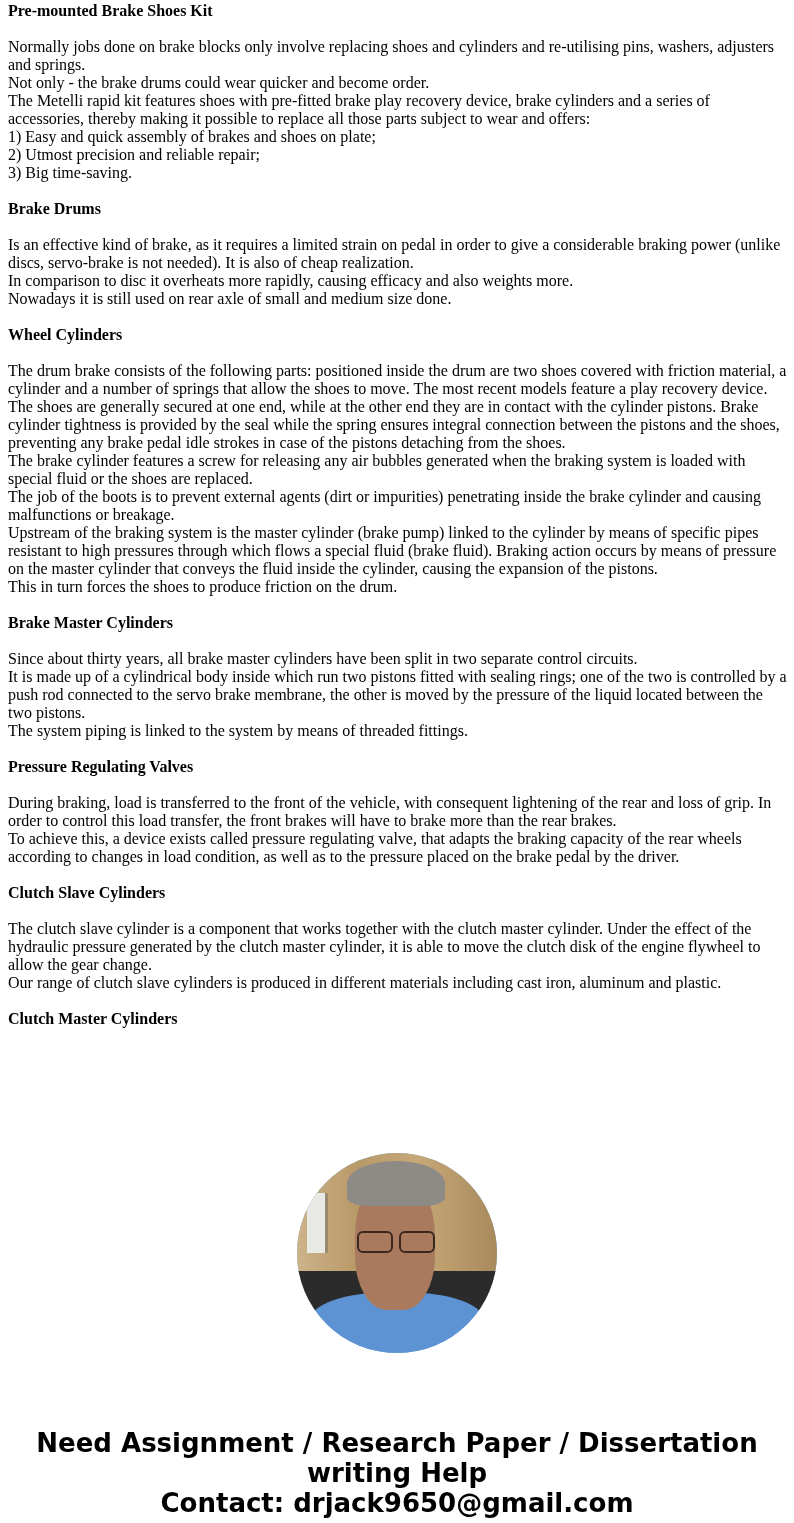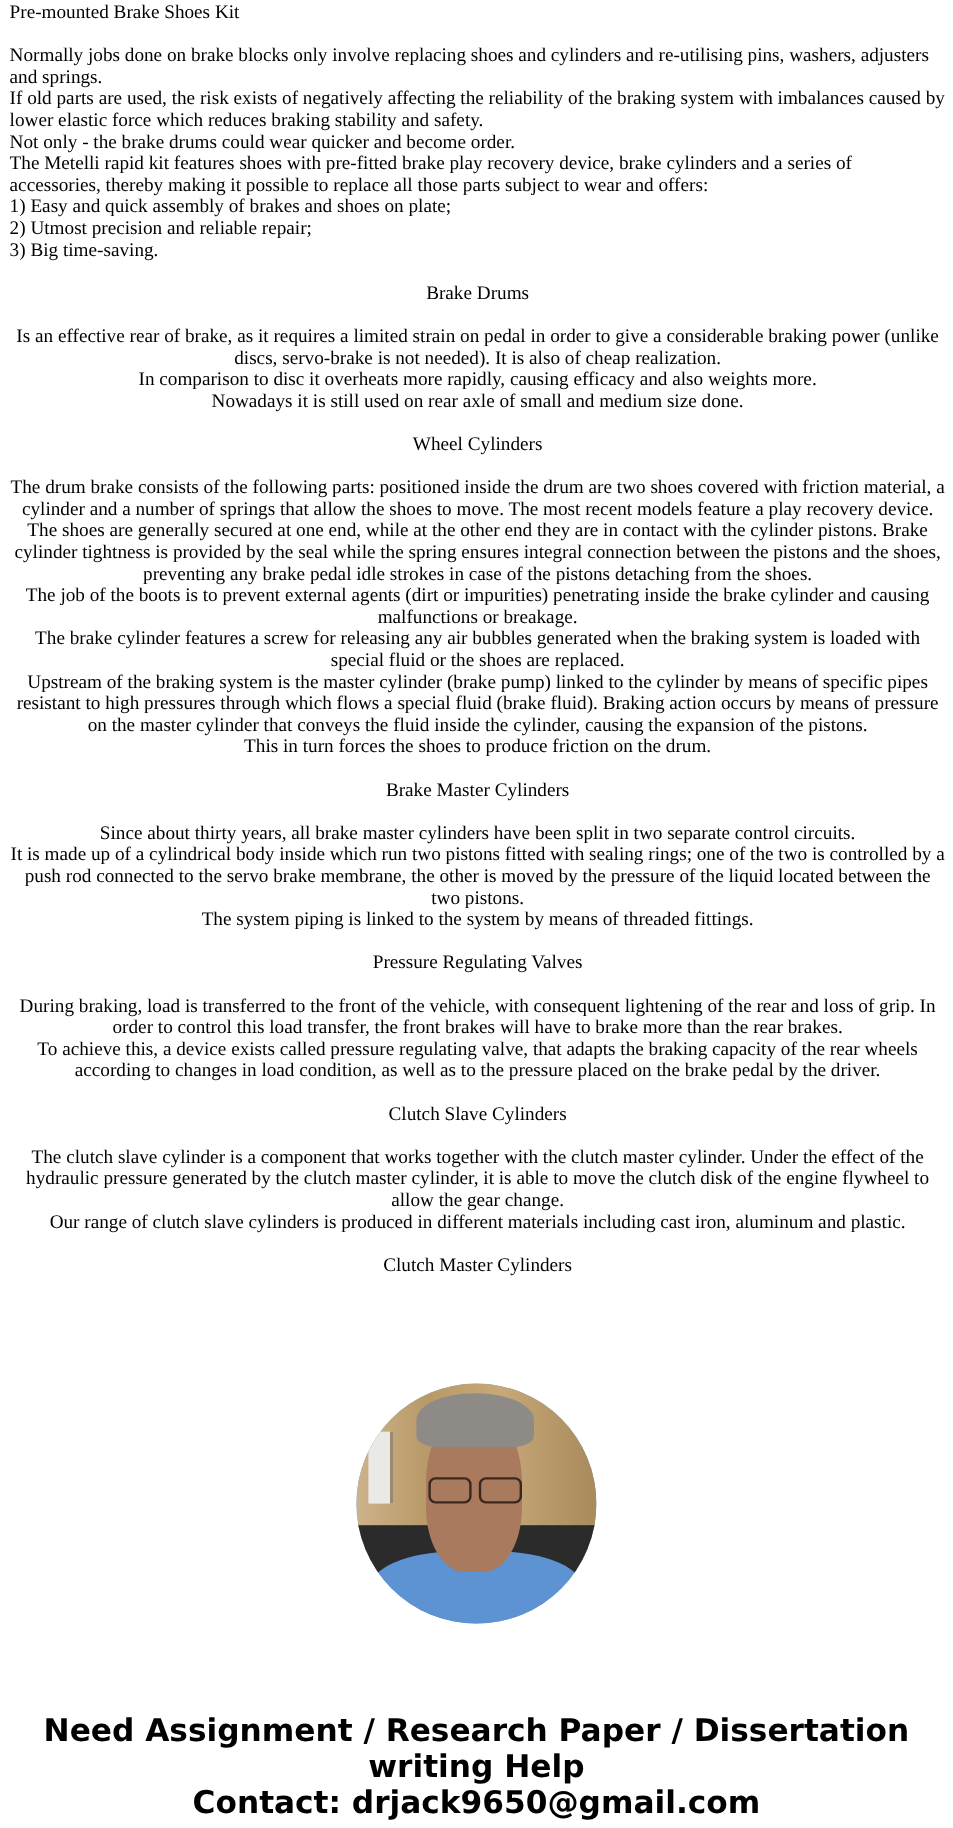--- a/index.html
+++ b/index.html
@@ -20,26 +20,26 @@
       top: 0;
       width: 780px;
       height: 1123px;
       overflow: hidden;
       font-family: "Liberation Serif", "DejaVu Serif", serif;
       font-size: 16px;
       line-height: 18px;
     }
     .section { margin: 0; }
     .section-title {
-      font-weight: normal;
+      font-weight: bold;
       margin: 2px 0 18px 0;
       height: 18px;
     }
     .para { margin: 0; }
-    .section + .section { margin-top: 18px; text-align: center; }
+    .section + .section { margin-top: 18px; }
     .avatar-wrap {
       position: absolute;
       left: 297px;
       top: 1153px;
       width: 200px;
       height: 200px;
       border-radius: 50%;
       overflow: hidden;
       background: #6fa6dc;
     }
@@ -87,40 +87,39 @@
     }
   </style>
 </head>
 <body>
 
 <div class="doc">
 
   <div class="section">
     <div class="section-title">Pre-mounted Brake Shoes Kit</div>
     <div class="para">Normally jobs done on brake blocks only involve replacing shoes and cylinders and re-utilising pins, washers, adjusters and springs.</div>
-    <div class="para">If old parts are used, the risk exists of negatively affecting the reliability of the braking system with imbalances caused by lower elastic force which reduces braking stability and safety.</div>
     <div class="para">Not only - the brake drums could wear quicker and become order.</div>
     <div class="para">The Metelli rapid kit features shoes with pre-fitted brake play recovery device, brake cylinders and a series of accessories, thereby making it possible to replace all those parts subject to wear and offers:</div>
     <div class="para">1) Easy and quick assembly of brakes and shoes on plate;</div>
     <div class="para">2) Utmost precision and reliable repair;</div>
     <div class="para">3) Big time-saving.</div>
   </div>
 
   <div class="section">
     <div class="section-title">Brake Drums</div>
-    <div class="para">Is an effective rear of brake, as it requires a limited strain on pedal in order to give a considerable braking power (unlike discs, servo-brake is not needed). It is also of cheap realization.</div>
+    <div class="para">Is an effective kind of brake, as it requires a limited strain on pedal in order to give a considerable braking power (unlike discs, servo-brake is not needed). It is also of cheap realization.</div>
     <div class="para">In comparison to disc it overheats more rapidly, causing efficacy and also weights more.</div>
     <div class="para">Nowadays it is still used on rear axle of small and medium size done.</div>
   </div>
 
   <div class="section">
     <div class="section-title">Wheel Cylinders</div>
     <div class="para">The drum brake consists of the following parts: positioned inside the drum are two shoes covered with friction material, a cylinder and a number of springs that allow the shoes to move. The most recent models feature a play recovery device. The shoes are generally secured at one end, while at the other end they are in contact with the cylinder pistons. Brake cylinder tightness is provided by the seal while the spring ensures integral connection between the pistons and the shoes, preventing any brake pedal idle strokes in case of the pistons detaching from the shoes.</div>
+    <div class="para">The brake cylinder features a screw for releasing any air bubbles generated when the braking system is loaded with special fluid or the shoes are replaced.</div>
     <div class="para">The job of the boots is to prevent external agents (dirt or impurities) penetrating inside the brake cylinder and causing malfunctions or breakage.</div>
-    <div class="para">The brake cylinder features a screw for releasing any air bubbles generated when the braking system is loaded with special fluid or the shoes are replaced.</div>
     <div class="para">Upstream of the braking system is the master cylinder (brake pump) linked to the cylinder by means of specific pipes resistant to high pressures through which flows a special fluid (brake fluid). Braking action occurs by means of pressure on the master cylinder that conveys the fluid inside the cylinder, causing the expansion of the pistons.</div>
     <div class="para">This in turn forces the shoes to produce friction on the drum.</div>
   </div>
 
   <div class="section">
     <div class="section-title">Brake Master Cylinders</div>
     <div class="para">Since about thirty years, all brake master cylinders have been split in two separate control circuits.</div>
     <div class="para">It is made up of a cylindrical body inside which run two pistons fitted with sealing rings; one of the two is controlled by a push rod connected to the servo brake membrane, the other is moved by the pressure of the liquid located between the two pistons.</div>
     <div class="para">The system piping is linked to the system by means of threaded fittings.</div>
   </div>

